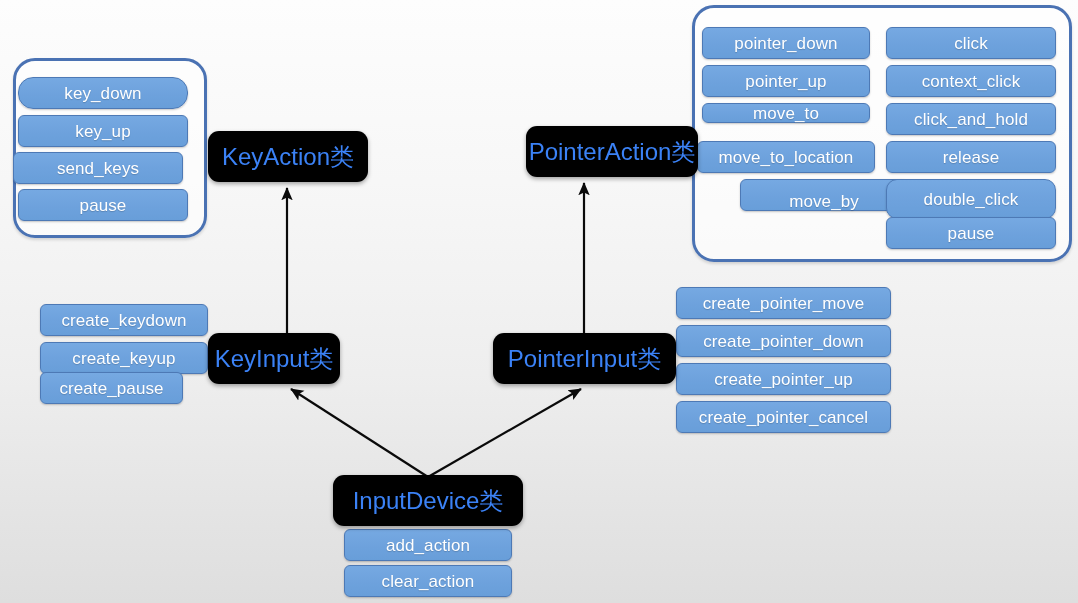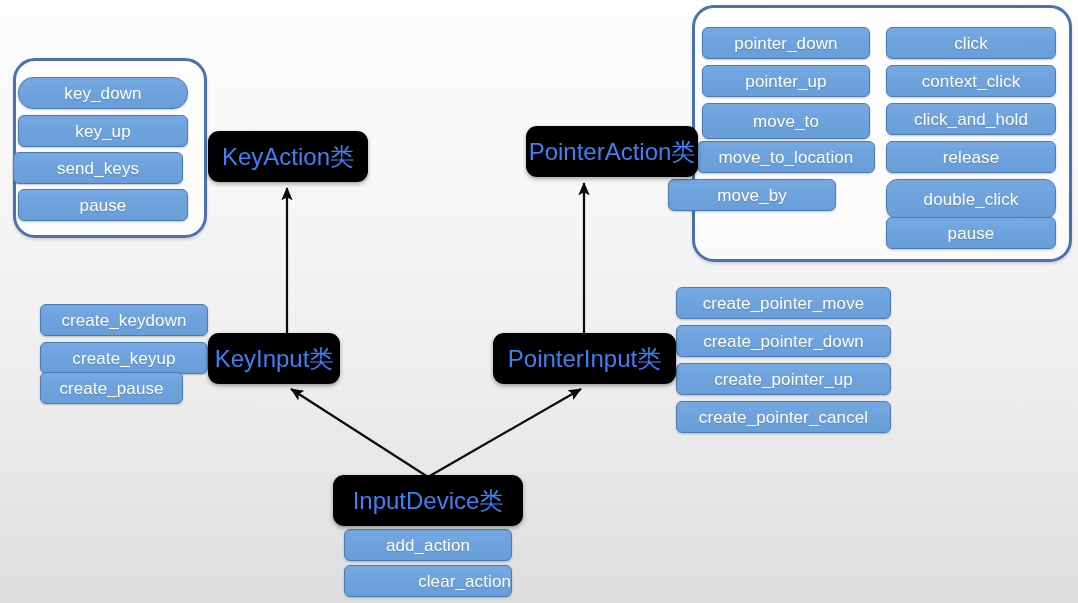--- a/index.html
+++ b/index.html
@@ -114,27 +114,27 @@
   </div>
 
   <div class="group-box" style="left:692px; top:5px; width:380px; height:257px;"></div>
 
   <div class="pill" style="left:702px; top:27px; width:168px; height:32px;">
     <span>pointer_down</span>
   </div>
   <div class="pill" style="left:702px; top:65px; width:168px; height:32px;">
     <span>pointer_up</span>
   </div>
-  <div class="pill" style="left:702px; top:103px; width:168px; height:36px;">
+  <div class="pill" style="left:702px; top:103px; width:168px; height:20px;">
     <span>move_to</span>
   </div>
   <div class="pill" style="left:697px; top:141px; width:178px; height:32px;">
     <span>move_to_location</span>
   </div>
-  <div class="pill" style="left:668px; top:179px; width:168px; height:32px;">
+  <div class="pill" style="left:740px; top:179px; width:168px; height:32px;align-items:flex-end;">
     <span>move_by</span>
   </div>
 
   <div class="pill" style="left:886px; top:27px; width:170px; height:32px;">
     <span>click</span>
   </div>
   <div class="pill" style="left:886px; top:65px; width:170px; height:32px;">
     <span>context_click</span>
   </div>
   <div class="pill" style="left:886px; top:103px; width:170px; height:32px;">
@@ -169,21 +169,21 @@
   <div class="pill" style="left:676px; top:363px; width:215px; height:32px;">
     <span>create_pointer_up</span>
   </div>
   <div class="pill" style="left:676px; top:401px; width:215px; height:32px;">
     <span>create_pointer_cancel</span>
   </div>
 
   <div class="pill" style="left:344px; top:529px; width:168px; height:32px;">
     <span>add_action</span>
   </div>
-  <div class="pill" style="left:344px; top:565px; width:168px; height:32px;justify-content:flex-end;">
+  <div class="pill" style="left:344px; top:565px; width:168px; height:32px;">
     <span>clear_action</span>
   </div>
 
   <div class="classbox" style="left:208px; top:131px; width:160px; height:51px;">
     <span>KeyAction类</span>
   </div>
 
   <div class="classbox" style="left:480px; top:126px; width:172px; height:51px;margin-left:46px;">
     <span>PointerAction类</span>
   </div>

